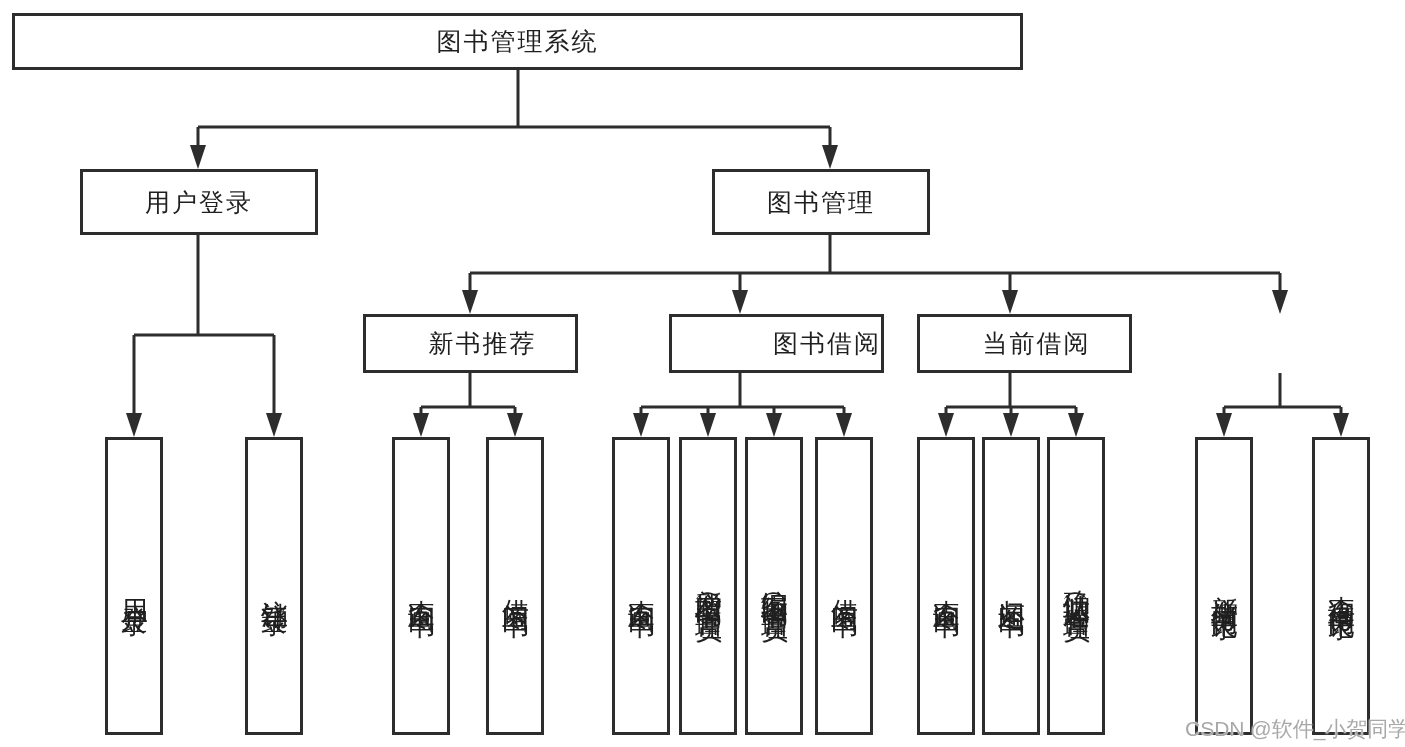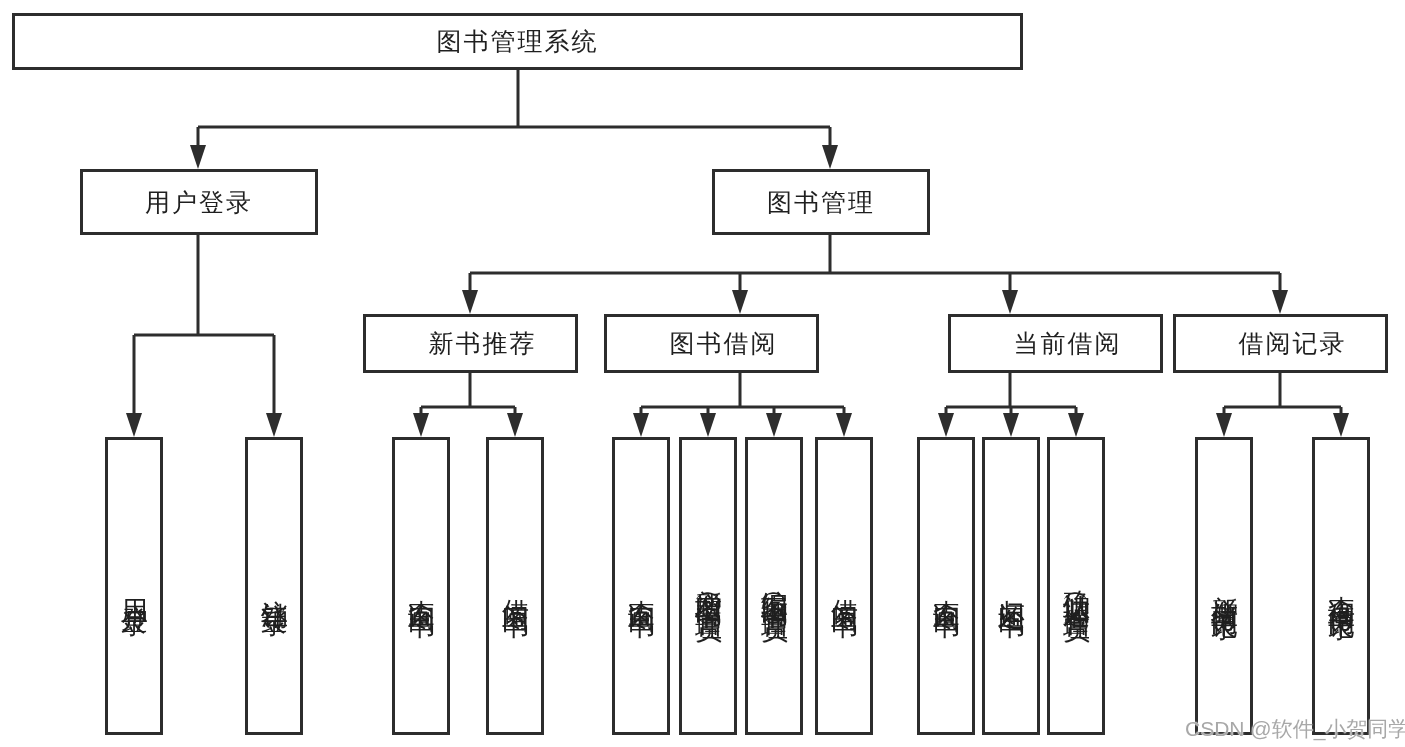--- a/index.html
+++ b/index.html
@@ -53,22 +53,22 @@
     text-shadow: 0 0 2px #ffffff, 0 0 1px #ffffff;
     white-space: nowrap;
     z-index: 5;
   }
   
   .n-root   { left: 12px;  top: 13px;  width: 1011px; height: 57px; }
   .n-login  { left: 80px;  top: 169px; width: 238px;  height: 66px; }
   .n-mgmt   { left: 712px; top: 169px; width: 218px;  height: 66px; }
   .l3       { top: 314px;  height: 59px; width: 215px; padding-left: 24px; }
   .n-new    { left: 363px; }
-  .n-borrow { left: 604px; }
-  .n-cur    { left: 948px; }
+  .n-borrow { left: 669px; justify-content: flex-end; }
+  .n-cur    { left: 917px; }
   .n-rec    { left: 1173px; }
   .p1  { left: 105px; }  .p2  { left: 245px; }
   .p3  { left: 392px; }  .p4  { left: 486px; }
   .p5  { left: 612px; }  .p6  { left: 679px; }
   .p7  { left: 745px; }  .p8  { left: 815px; }
   .p9  { left: 917px; }  .p10 { left: 982px; }
   .p11 { left: 1047px; }
   .p12 { left: 1195px; } .p13 { left: 1312px; }
 </style>
 </head>
@@ -129,23 +129,20 @@
 
   <div class="box l3 n-new">
     <span class="hlabel">新书推荐</span>
   </div>
   <div class="box l3 n-borrow">
     <span class="hlabel">图书借阅</span>
   </div>
   <div class="box l3 n-cur">
     <span class="hlabel">当前借阅</span>
   </div>
-  <div class="box l3 n-rec">
-    <span class="hlabel">借阅记录</span>
-  </div>
 
   <div class="box vbox p1">
     <span class="vtext">用户登录</span>
   </div>
   <div class="box vbox p2">
     <span class="vtext">注销登录</span>
   </div>
 
   <div class="box vbox p3">
     <span class="vtext">查询图书</span>

